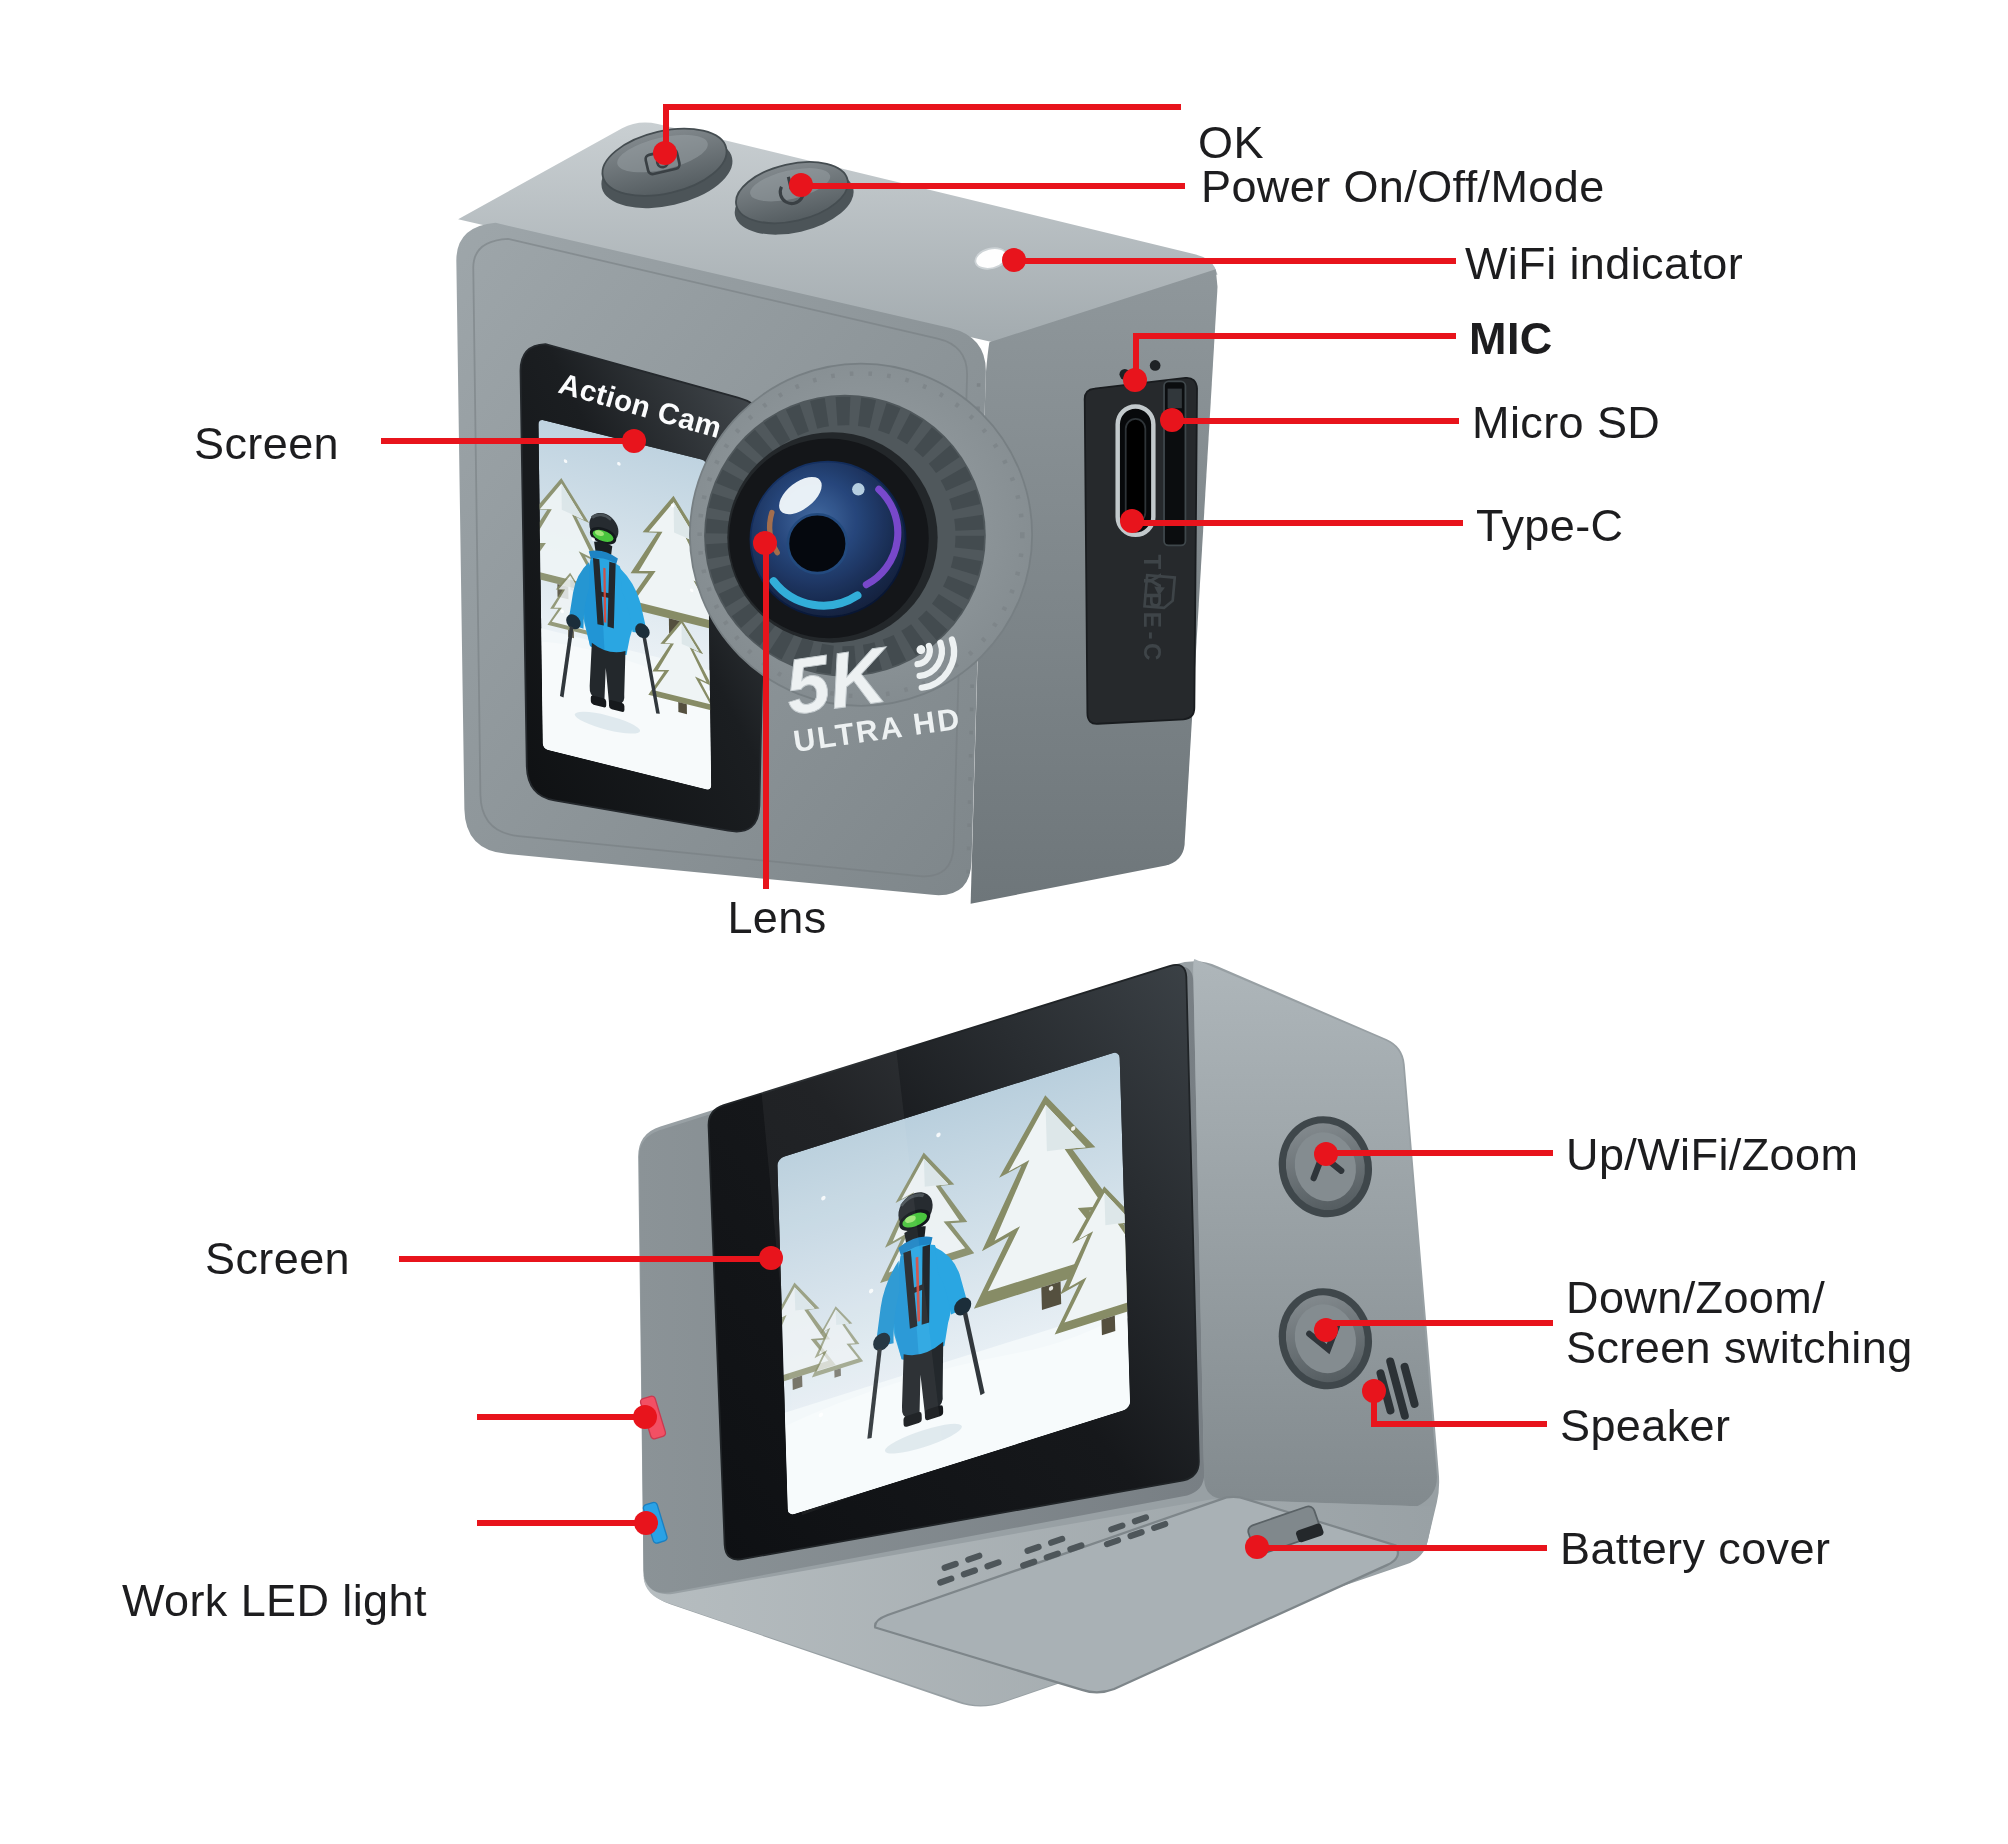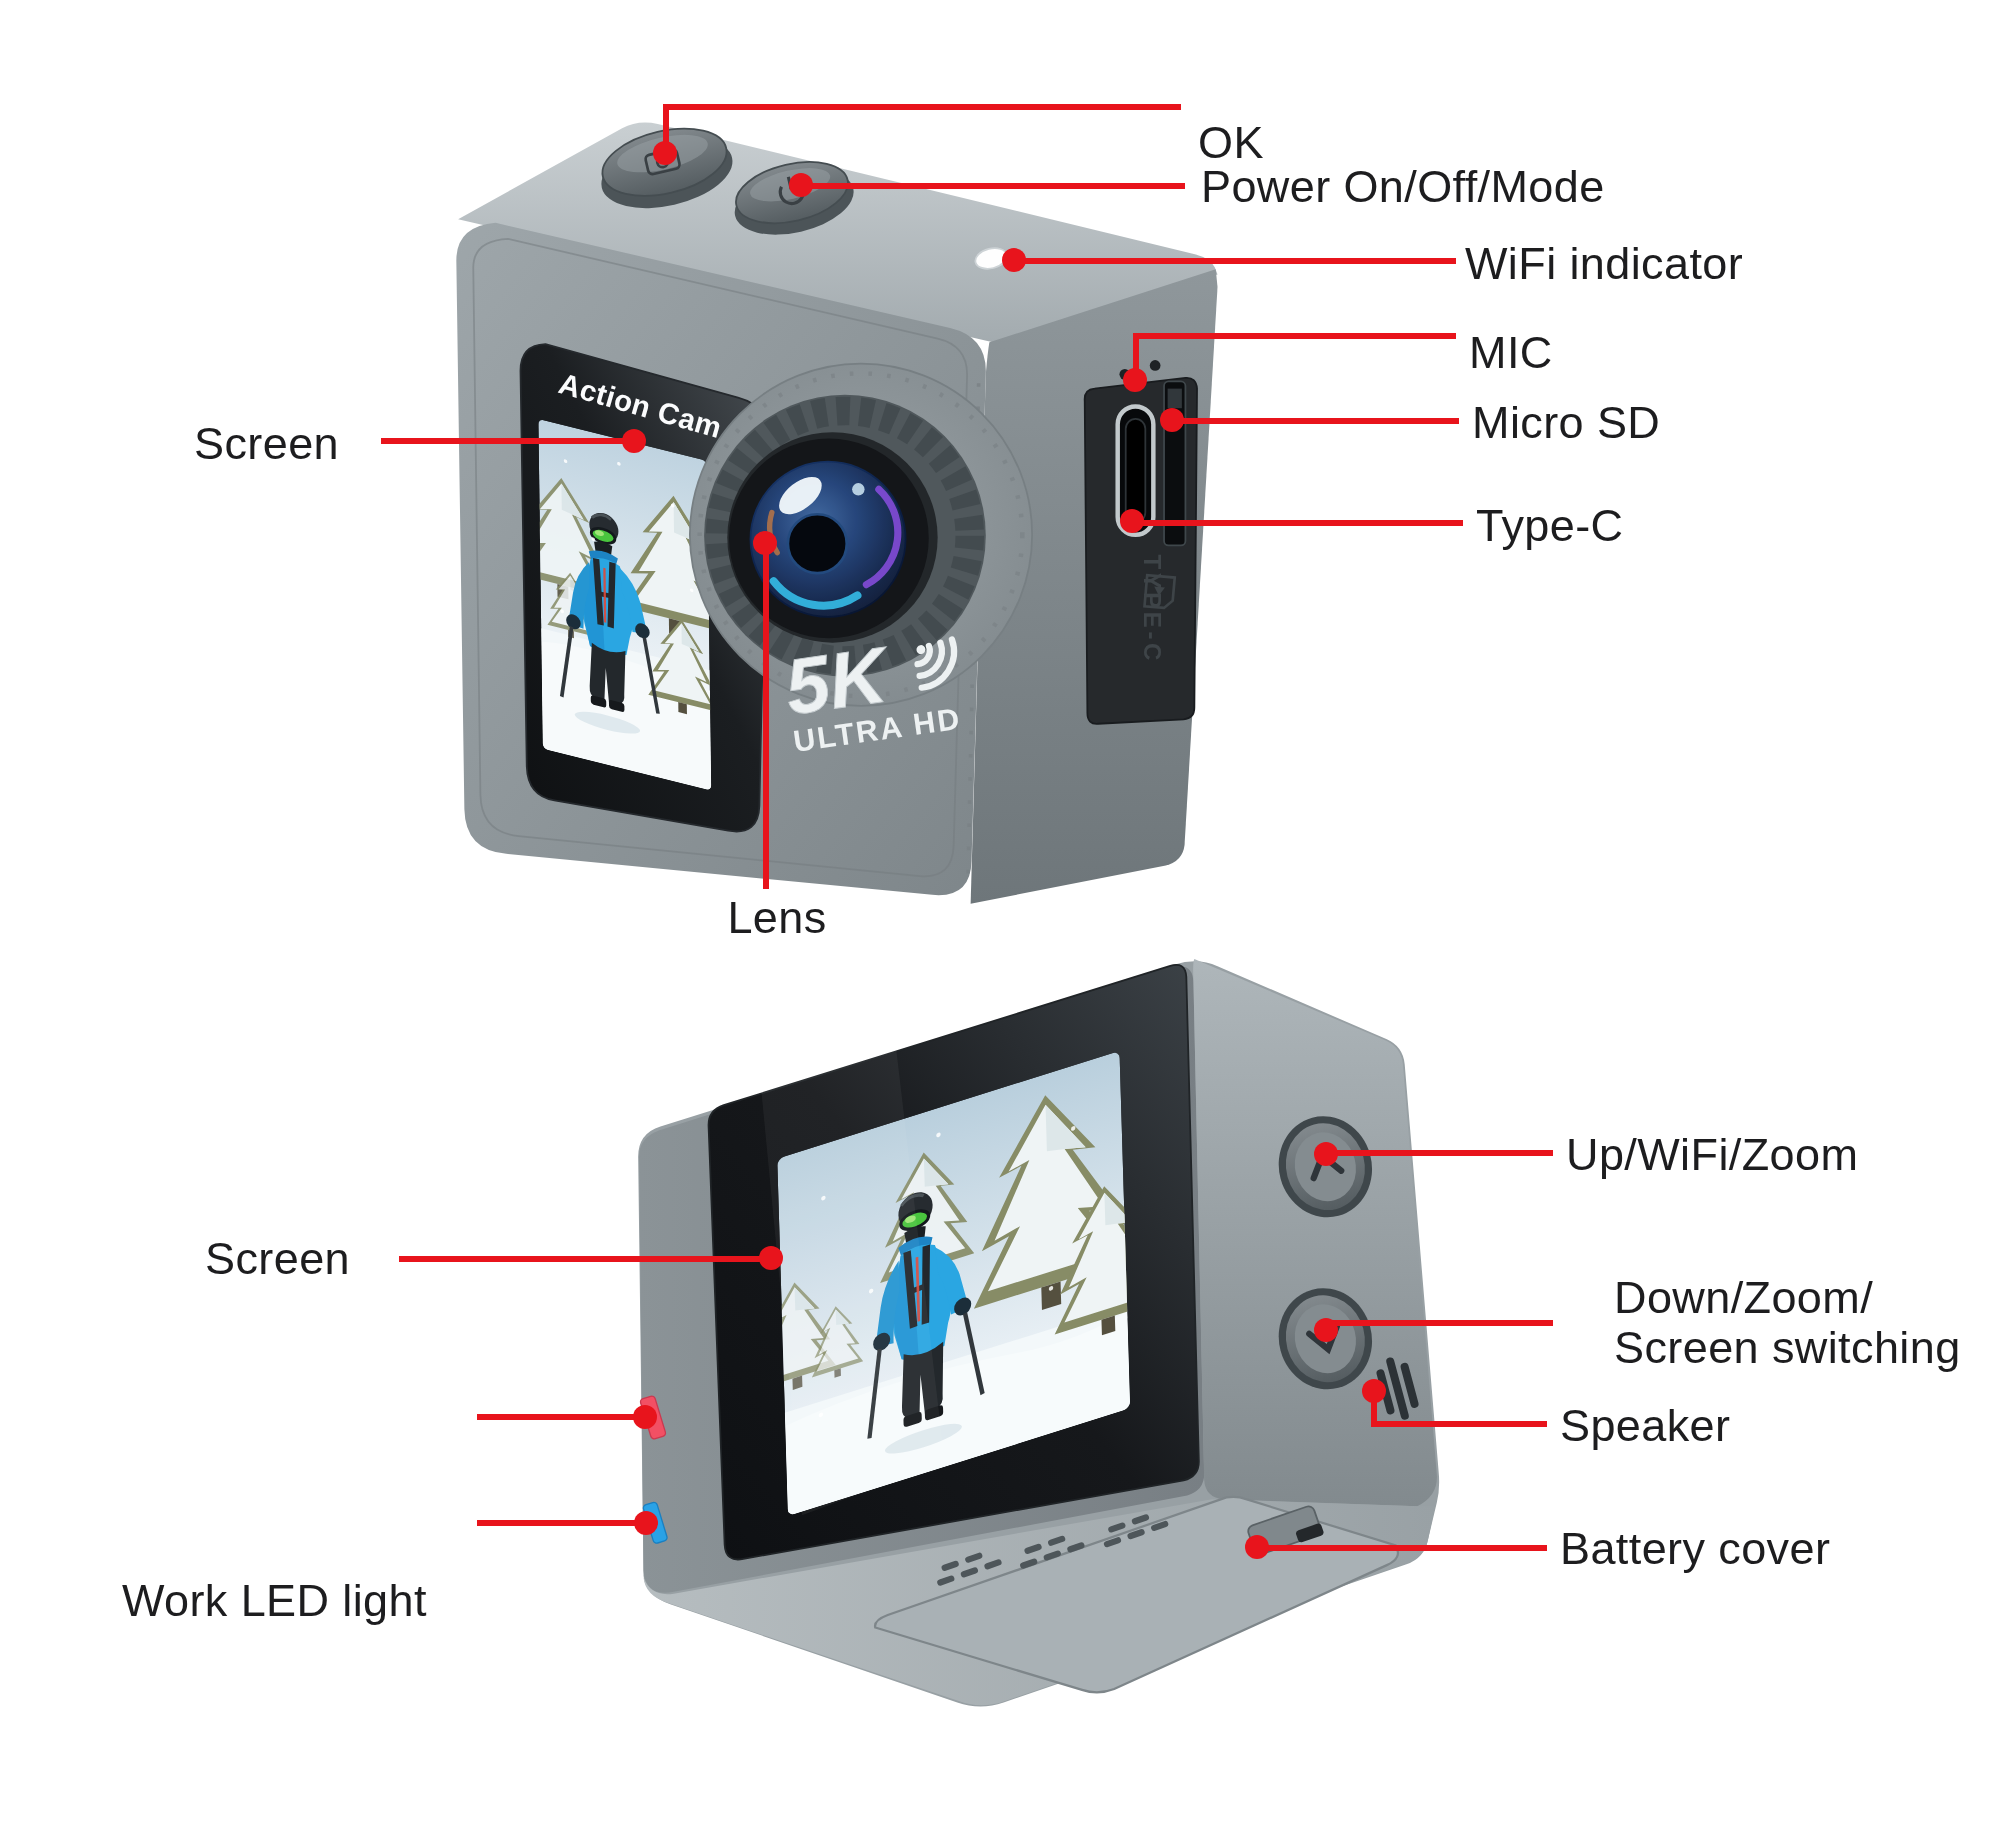--- a/index.html
+++ b/index.html
@@ -303,21 +303,21 @@
 <div class="dot" style="left:653px;top:141px;"></div>
 
 <div class="lbl" style="left:1201px;top:162px;">Power On/Off/Mode</div>
 <div class="hl" style="left:804px;top:183px;width:381px;"></div>
 <div class="dot" style="left:789px;top:173px;"></div>
 
 <div class="lbl" style="left:1465px;top:239px;">WiFi indicator</div>
 <div class="hl" style="left:1016px;top:258px;width:440px;"></div>
 <div class="dot" style="left:1002px;top:248px;"></div>
 
-<div class="lbl" style="left:1469px;top:328px;">MIC</div>
+<div class="lbl" style="left:1469px;top:314px;font-weight:bold;">MIC</div>
 <div class="hl" style="left:1135px;top:333px;width:321px;"></div>
 <div class="vl" style="left:1133px;top:333px;height:45px;"></div>
 <div class="dot" style="left:1123px;top:368px;"></div>
 
 <div class="lbl" style="left:1472px;top:398px;">Micro SD</div>
 <div class="hl" style="left:1174px;top:418px;width:285px;"></div>
 <div class="dot" style="left:1160px;top:408px;"></div>
 
 <div class="lbl" style="left:1476px;top:501px;">Type-C</div>
 <div class="hl" style="left:1134px;top:520px;width:329px;"></div>
@@ -339,21 +339,21 @@
 <div class="dot" style="left:633px;top:1405px;"></div>
 
 <div class="lbl" style="left:122px;top:1576px;">Work LED light</div>
 <div class="hl" style="left:477px;top:1520px;width:165px;"></div>
 <div class="dot" style="left:634px;top:1511px;"></div>
 
 <div class="lbl" style="left:1566px;top:1130px;">Up/WiFi/Zoom</div>
 <div class="hl" style="left:1330px;top:1150px;width:223px;"></div>
 <div class="dot" style="left:1314px;top:1142px;"></div>
 
-<div class="lbl" style="left:1566px;top:1273px;margin-left:48px;">
+<div class="lbl" style="left:1566px;top:1273px;">
   <span style="display:block;">Down/Zoom/</span>
   <span style="display:block;">Screen switching</span>
 </div>
 <div class="hl" style="left:1330px;top:1320px;width:223px;"></div>
 <div class="dot" style="left:1314px;top:1318px;"></div>
 
 <div class="lbl" style="left:1560px;top:1401px;">Speaker</div>
 <div class="dot" style="left:1362px;top:1379px;"></div>
 <div class="vl" style="left:1371px;top:1392px;height:32px;"></div>
 <div class="hl" style="left:1371px;top:1421px;width:176px;"></div>

